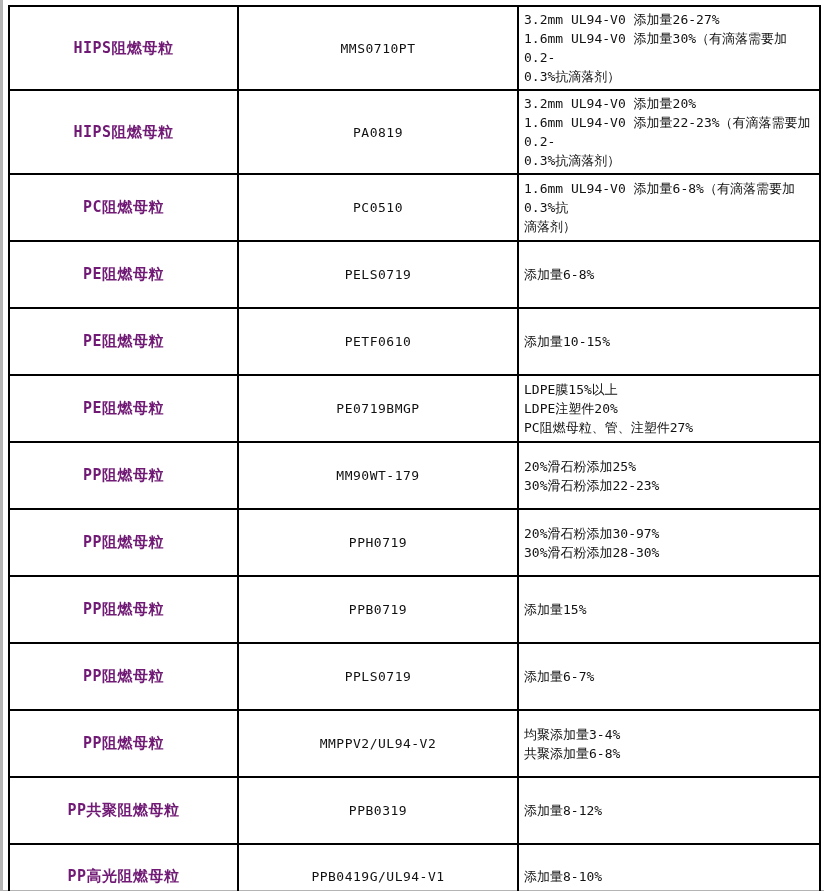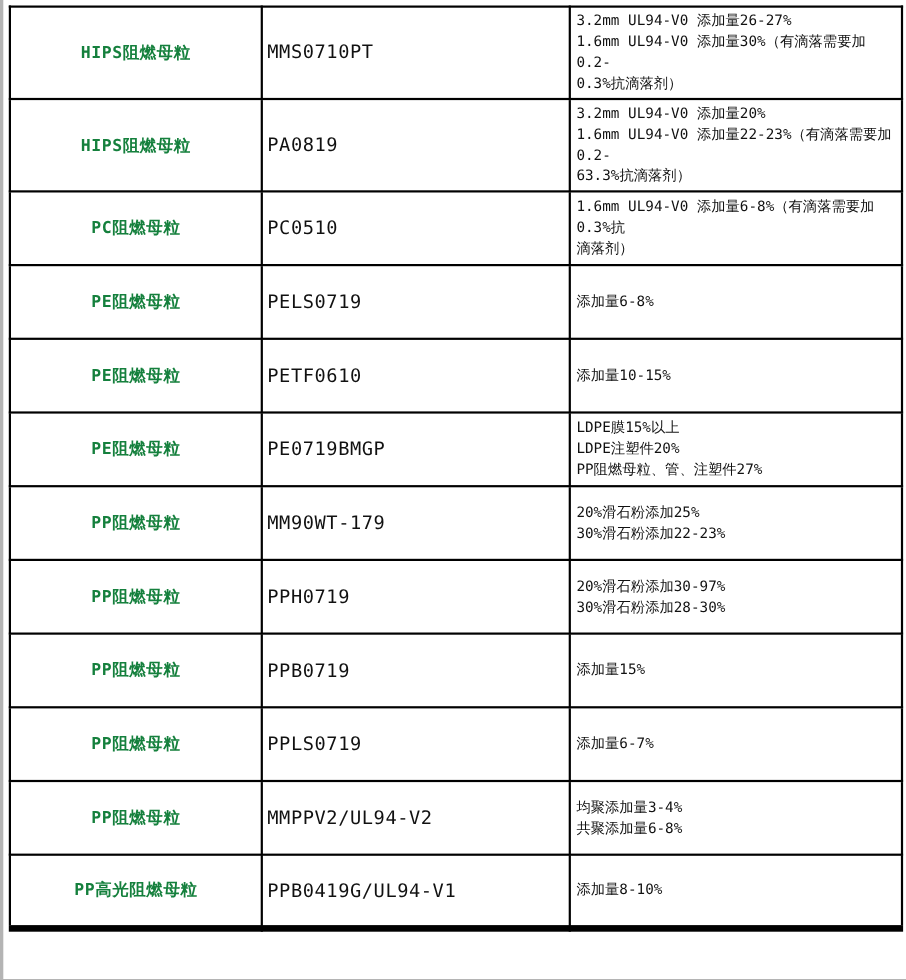--- a/index.html
+++ b/index.html
@@ -58,25 +58,26 @@
     vertical-align: middle;
     overflow: hidden;
     margin-left: 15px;
   }
   tr { height: 67px; }
   td.cat {
     text-align: center;
     font-weight: bold;
     font-size: 15px;
     letter-spacing: 0.5px;
-    color: #15803d;
+    color: #701a75;
     padding: 0 4px;
   }
   td.model {
-    font-size: 17px;
+    text-align: center;
+    font-size: 13px;
     letter-spacing: 0.5px;
     padding: 0 4px;
   }
   td.desc {
     text-align: left;
     font-size: 13px;
     line-height: 19px;
     padding: 3px 4px 3px 5px;
     white-space: pre-line;
   }
@@ -100,21 +101,21 @@
         <td class="model">MMS0710PT</td>
         <td class="desc">3.2mm UL94-V0 添加量26-27%
 1.6mm UL94-V0 添加量30%（有滴落需要加0.2-
 0.3%抗滴落剂）</td>
       </tr>
       <tr>
         <td class="cat">HIPS阻燃母粒</td>
         <td class="model">PA0819</td>
         <td class="desc">3.2mm UL94-V0 添加量20%
 1.6mm UL94-V0 添加量22-23%（有滴落需要加0.2-
-63.3%抗滴落剂）</td>
+0.3%抗滴落剂）</td>
       </tr>
       <tr>
         <td class="cat">PC阻燃母粒</td>
         <td class="model">PC0510</td>
         <td class="desc">1.6mm UL94-V0 添加量6-8%（有滴落需要加0.3%抗
 滴落剂）</td>
       </tr>
       <tr>
         <td class="cat">PE阻燃母粒</td>
         <td class="model">PELS0719</td>
@@ -123,21 +124,21 @@
       <tr>
         <td class="cat">PE阻燃母粒</td>
         <td class="model">PETF0610</td>
         <td class="desc">添加量10-15%</td>
       </tr>
       <tr>
         <td class="cat">PE阻燃母粒</td>
         <td class="model">PE0719BMGP</td>
         <td class="desc">LDPE膜15%以上
 LDPE注塑件20%
-PP阻燃母粒、管、注塑件27%</td>
+PC阻燃母粒、管、注塑件27%</td>
       </tr>
       <tr>
         <td class="cat">PP阻燃母粒</td>
         <td class="model">MM90WT-179</td>
         <td class="desc">20%滑石粉添加25%
 30%滑石粉添加22-23%</td>
       </tr>
       <tr>
         <td class="cat">PP阻燃母粒</td>
         <td class="model">PPH0719</td>
@@ -154,19 +155,24 @@
         <td class="model">PPLS0719</td>
         <td class="desc">添加量6-7%</td>
       </tr>
       <tr>
         <td class="cat">PP阻燃母粒</td>
         <td class="model">MMPPV2/UL94-V2</td>
         <td class="desc">均聚添加量3-4%
 共聚添加量6-8%</td>
       </tr>
       <tr>
+        <td class="cat">PP共聚阻燃母粒</td>
+        <td class="model">PPB0319</td>
+        <td class="desc">添加量8-12%</td>
+      </tr>
+      <tr>
         <td class="cat">PP高光阻燃母粒</td>
         <td class="model">PPB0419G/UL94-V1</td>
         <td class="desc">添加量8-10%</td>
       </tr>
     </tbody>
   </table>
 </div>
 
 </body></html>

